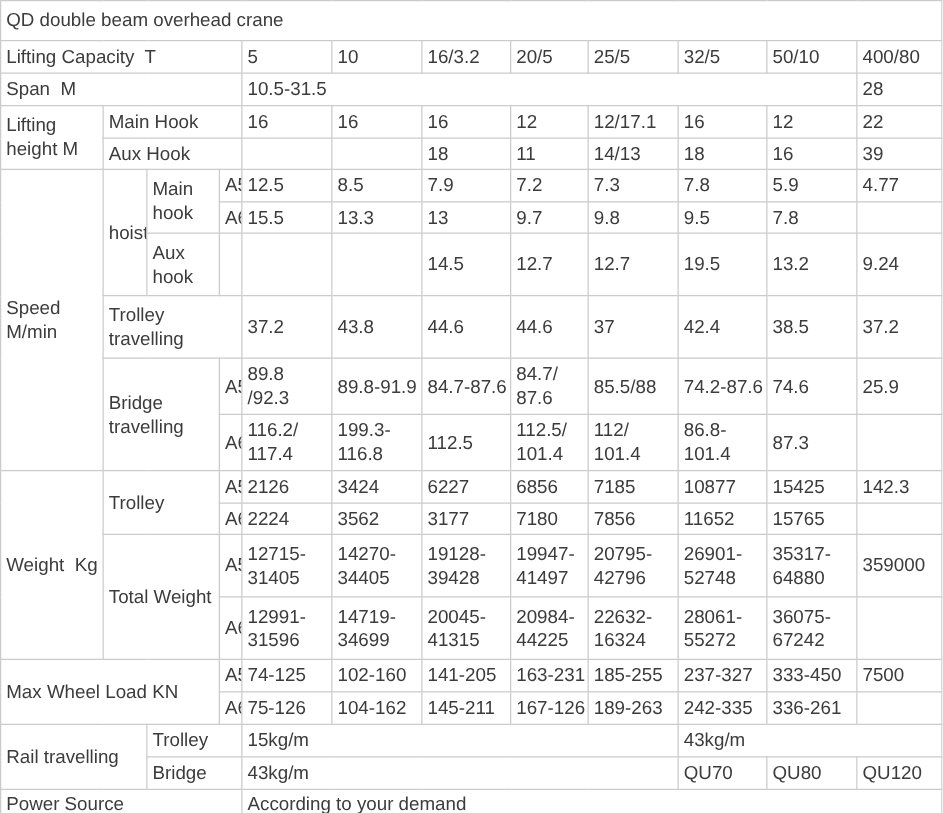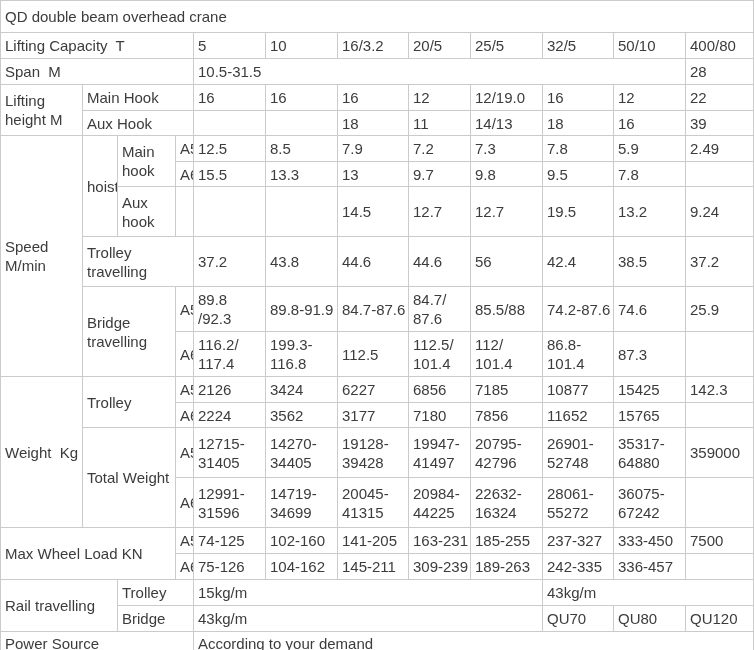--- a/index.html
+++ b/index.html
@@ -64,21 +64,21 @@
       <td>28</td>
     </tr>
 
     <tr class="r-single">
       <td rowspan="2">Lifting height M</td>
       <td colspan="3">Main Hook</td>
       <td>16</td>
       <td>16</td>
       <td>16</td>
       <td>12</td>
-      <td>12/19.0</td>
+      <td>12/17.1</td>
       <td>16</td>
       <td>12</td>
       <td>22</td>
     </tr>
 
     <tr class="r-single-sm">
       <td colspan="3">Aux Hook</td>
       <td></td>
       <td></td>
       <td>18</td>
@@ -94,21 +94,21 @@
       <td rowspan="3">hoist</td>
       <td rowspan="2">Main hook</td>
       <td class="class-cell">A5</td>
       <td>12.5</td>
       <td>8.5</td>
       <td>7.9</td>
       <td>7.2</td>
       <td>7.3</td>
       <td>7.8</td>
       <td>5.9</td>
-      <td>2.49</td>
+      <td>4.77</td>
     </tr>
 
     <tr class="r-single-sm">
       <td class="class-cell">A6</td>
       <td>15.5</td>
       <td>13.3</td>
       <td>13</td>
       <td>9.7</td>
       <td>9.8</td>
       <td>9.5</td>
@@ -128,21 +128,21 @@
       <td>13.2</td>
       <td>9.24</td>
     </tr>
 
     <tr class="r-double">
       <td colspan="3">Trolley travelling</td>
       <td>37.2</td>
       <td>43.8</td>
       <td>44.6</td>
       <td>44.6</td>
-      <td>56</td>
+      <td>37</td>
       <td>42.4</td>
       <td>38.5</td>
       <td>37.2</td>
     </tr>
 
     <tr class="r-double-sm">
       <td rowspan="2" colspan="2">Bridge travelling</td>
       <td class="class-cell">A5</td>
       <td>89.8 /92.3</td>
       <td>89.8-91.9</td>
@@ -228,24 +228,24 @@
       <td>237-327</td>
       <td>333-450</td>
       <td>7500</td>
     </tr>
 
     <tr class="r-single">
       <td class="class-cell">A6</td>
       <td>75-126</td>
       <td>104-162</td>
       <td>145-211</td>
-      <td>309-239</td>
+      <td>167-126</td>
       <td>189-263</td>
       <td>242-335</td>
-      <td>336-457</td>
+      <td>336-261</td>
       <td></td>
     </tr>
 
     <tr class="r-single">
       <td rowspan="2" colspan="2">Rail travelling</td>
       <td colspan="2">Trolley</td>
       <td colspan="5">15kg/m</td>
       <td colspan="3">43kg/m</td>
     </tr>
 

